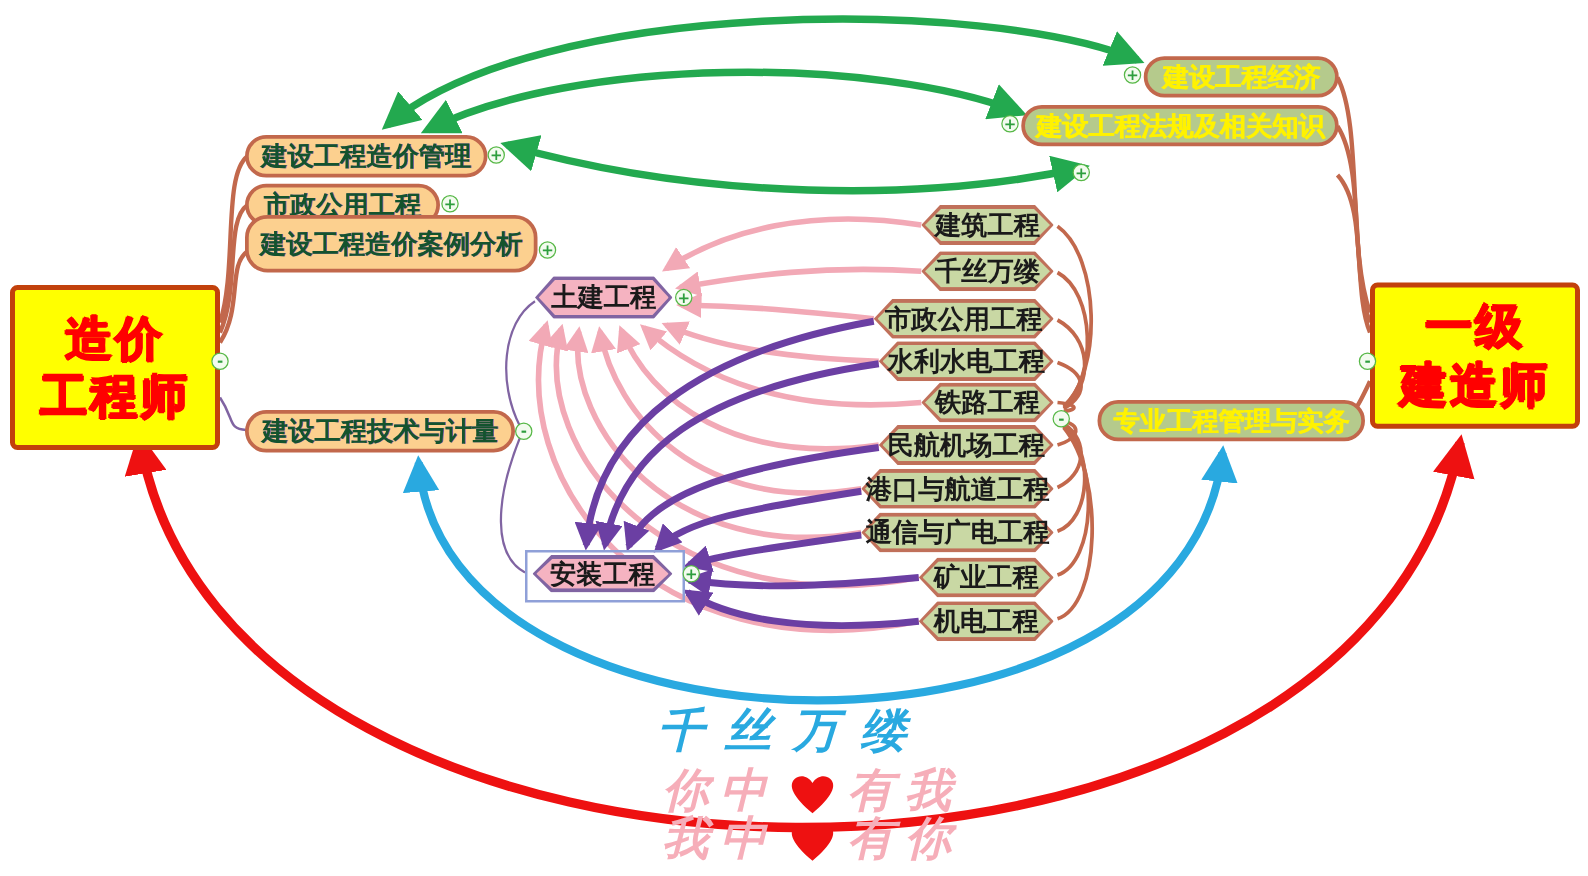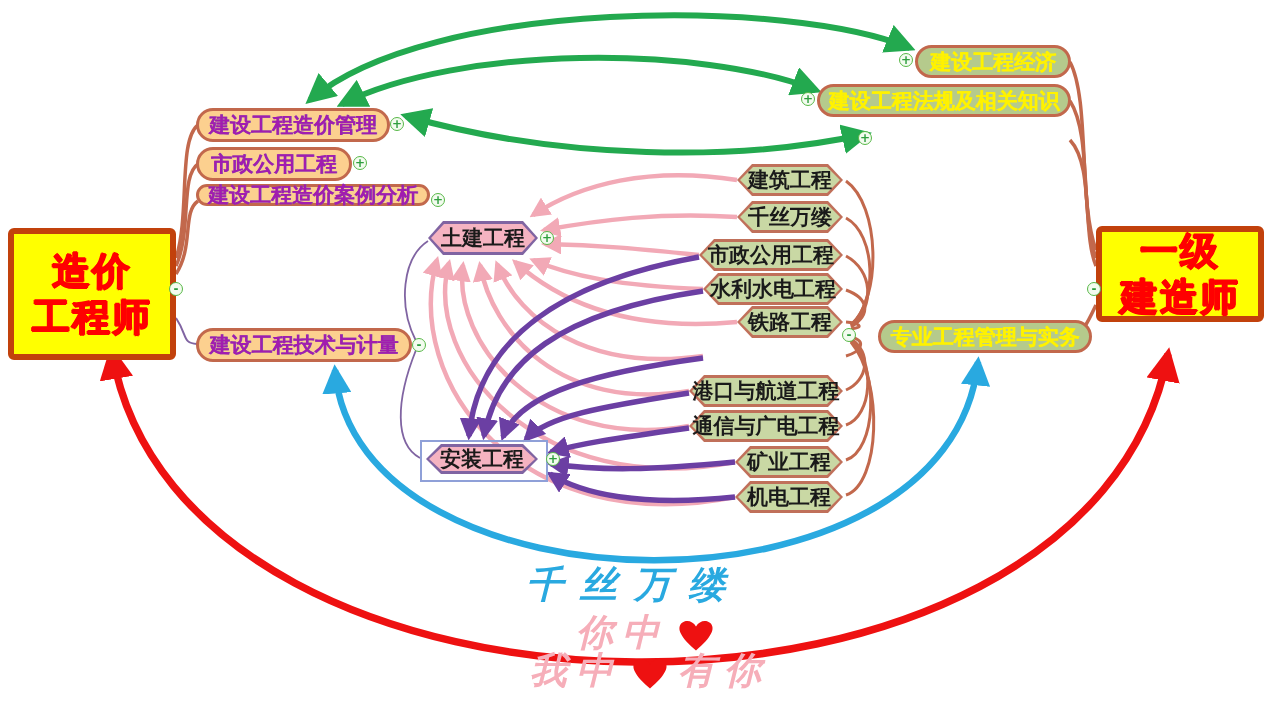--- a/index.html
+++ b/index.html
@@ -2,27 +2,27 @@
 <html><head>
 <meta charset="utf-8">
 <style>
   html,body{margin:0;padding:0;background:#fff;}
   #canvas{position:relative;width:1270px;height:701px;background:#fff;overflow:hidden;
           font-family:"DejaVu Sans",sans-serif;}
   svg.links{position:absolute;left:0;top:0;z-index:1;}
   .node{position:absolute;z-index:2;display:flex;align-items:center;justify-content:center;
         white-space:nowrap;box-sizing:border-box;}
   
-  .root{background:#FFFF00;border:6px solid #c2410c;border-radius:6px;
+  .root{background:#FFFF00;border:4px solid #c2410c;border-radius:6px;
         flex-direction:column;color:#FF0000;font-weight:bold;text-align:center;
         font-size:38px;line-height:1.22;letter-spacing:2px;
         text-shadow:1px 0 #FF0000,-1px 0 #FF0000,0 1px #FF0000,0 -1px #FF0000;}
   
   .pill{border:3.5px solid #C2684C;border-radius:18px;font-weight:bold;font-size:21px;}
-  .pill.left{background:#FCD08F;color:#a21caf;text-shadow:.6px 0 #7C5FAE;}
+  .pill.left{background:#FCD08F;color:#14532d;text-shadow:.6px 0 #7C5FAE;}
   .pill.right{background:#B5CA8C;color:#FFF200;text-shadow:.6px 0 #FFF200;}
   
   .hex{position:absolute;z-index:2;}
   .hex .shape-border{position:absolute;inset:0;}
   .hex .shape-fill{position:absolute;inset:3px;}
   .hex .txt{position:absolute;inset:0;display:flex;align-items:center;justify-content:center;
             font-weight:bold;font-size:21px;color:#1a1a1a;white-space:nowrap;}
   .clip-hex{clip-path:polygon(15px 0,calc(100% - 15px) 0,100% 50%,calc(100% - 15px) 100%,15px 100%,0 50%);}
   .clip-hex-i{clip-path:polygon(13px 0,calc(100% - 13px) 0,100% 50%,calc(100% - 13px) 100%,13px 100%,0 50%);}
   .spec .shape-border{background:#C0705A;}
@@ -130,33 +130,33 @@
 
     <path d="M112,352 C180,760 1090,770 1168,354" stroke="#EE1111" stroke-width="7.5" fill="none" marker-start="url(#mRed)" marker-end="url(#mRed)"></path>
   </svg>
 
   <div class="node root" style="left:8px;top:228px;width:168px;height:132px;">
     <div>造价</div>
     <div>工程师</div>
   </div>
   <div class="exp" style="left:169px;top:282px;">-</div>
 
-  <div class="node root" style="left:1096px;top:226px;width:168px;height:96px;">
+  <div class="node root" style="left:1096px;top:226px;width:168px;height:117px;">
     <div>一级</div>
     <div>建造师</div>
   </div>
   <div class="exp" style="left:1087px;top:282px;">-</div>
 
   <div class="node pill left" style="left:196px;top:108px;width:194px;height:34px;">建设工程造价管理</div>
   <div class="exp" style="left:390px;top:117px;">+</div>
 
   <div class="node pill left" style="left:196px;top:147px;width:156px;height:34px;">市政公用工程</div>
   <div class="exp" style="left:353px;top:156px;">+</div>
 
-  <div class="node pill left" style="left:196px;top:184px;width:234px;height:22px;">建设工程造价案例分析</div>
+  <div class="node pill left" style="left:196px;top:172px;width:234px;height:46px;">建设工程造价案例分析</div>
   <div class="exp" style="left:431px;top:193px;">+</div>
 
   <div class="node pill left" style="left:196px;top:328px;width:216px;height:34px;">建设工程技术与计量</div>
   <div class="exp" style="left:412px;top:338px;">-</div>
 
   <div class="node pill right" style="left:915px;top:45px;width:156px;height:33px;">建设工程经济</div>
   <div class="exp" style="left:899px;top:53px;">+</div>
 
   <div class="node pill right" style="left:817px;top:84px;width:254px;height:33px;">建设工程法规及相关知识</div>
   <div class="exp" style="left:801px;top:92px;">+</div>
@@ -198,20 +198,25 @@
   </div>
   <div class="hex spec" style="left:703px;top:273px;width:140px;height:32px;">
     <div class="shape-border clip-hex"></div>
     <div class="shape-fill clip-hex-i"></div>
     <div class="txt">水利水电工程</div>
   </div>
   <div class="hex spec" style="left:737px;top:306px;width:106px;height:32px;">
     <div class="shape-border clip-hex"></div>
     <div class="shape-fill clip-hex-i"></div>
     <div class="txt">铁路工程</div>
+  </div>
+  <div class="hex spec" style="left:703px;top:340px;width:140px;height:32px;">
+    <div class="shape-border clip-hex"></div>
+    <div class="shape-fill clip-hex-i"></div>
+    <div class="txt">民航机场工程</div>
   </div>
   <div class="hex spec" style="left:689px;top:375px;width:154px;height:32px;">
     <div class="shape-border clip-hex"></div>
     <div class="shape-fill clip-hex-i"></div>
     <div class="txt">港口与航道工程</div>
   </div>
   <div class="hex spec" style="left:689px;top:410px;width:154px;height:32px;">
     <div class="shape-border clip-hex"></div>
     <div class="shape-fill clip-hex-i"></div>
     <div class="txt">通信与广电工程</div>
@@ -227,20 +232,21 @@
     <div class="txt">机电工程</div>
   </div>
 
   <div class="cap blue" style="left:524px;top:560px;width:220px;">千丝万缕</div>
 
   <div class="cap pink" style="left:520px;top:608px;width:260px;font-family:Liberation Mono, monospace;">
     <span>你中</span>
     <svg class="heart" width="44" height="40" viewBox="0 0 20 18">
       <path d="M10 17 C3 11 1 7 3.5 4.5 C5.5 2.8 8.5 3.5 10 6 C11.5 3.5 14.5 2.8 16.5 4.5 C19 7 17 11 10 17 Z" fill="#EE1111"></path>
     </svg>
+    <span>有我</span>
   </div>
 
   <div class="cap pink" style="left:520px;top:646px;width:260px;">
     <span>我中</span>
     <svg class="heart" width="44" height="40" viewBox="0 0 20 18">
       <path d="M10 17 C3 11 1 7 3.5 4.5 C5.5 2.8 8.5 3.5 10 6 C11.5 3.5 14.5 2.8 16.5 4.5 C19 7 17 11 10 17 Z" fill="#EE1111"></path>
     </svg>
     <span>有你</span>
   </div>
 

